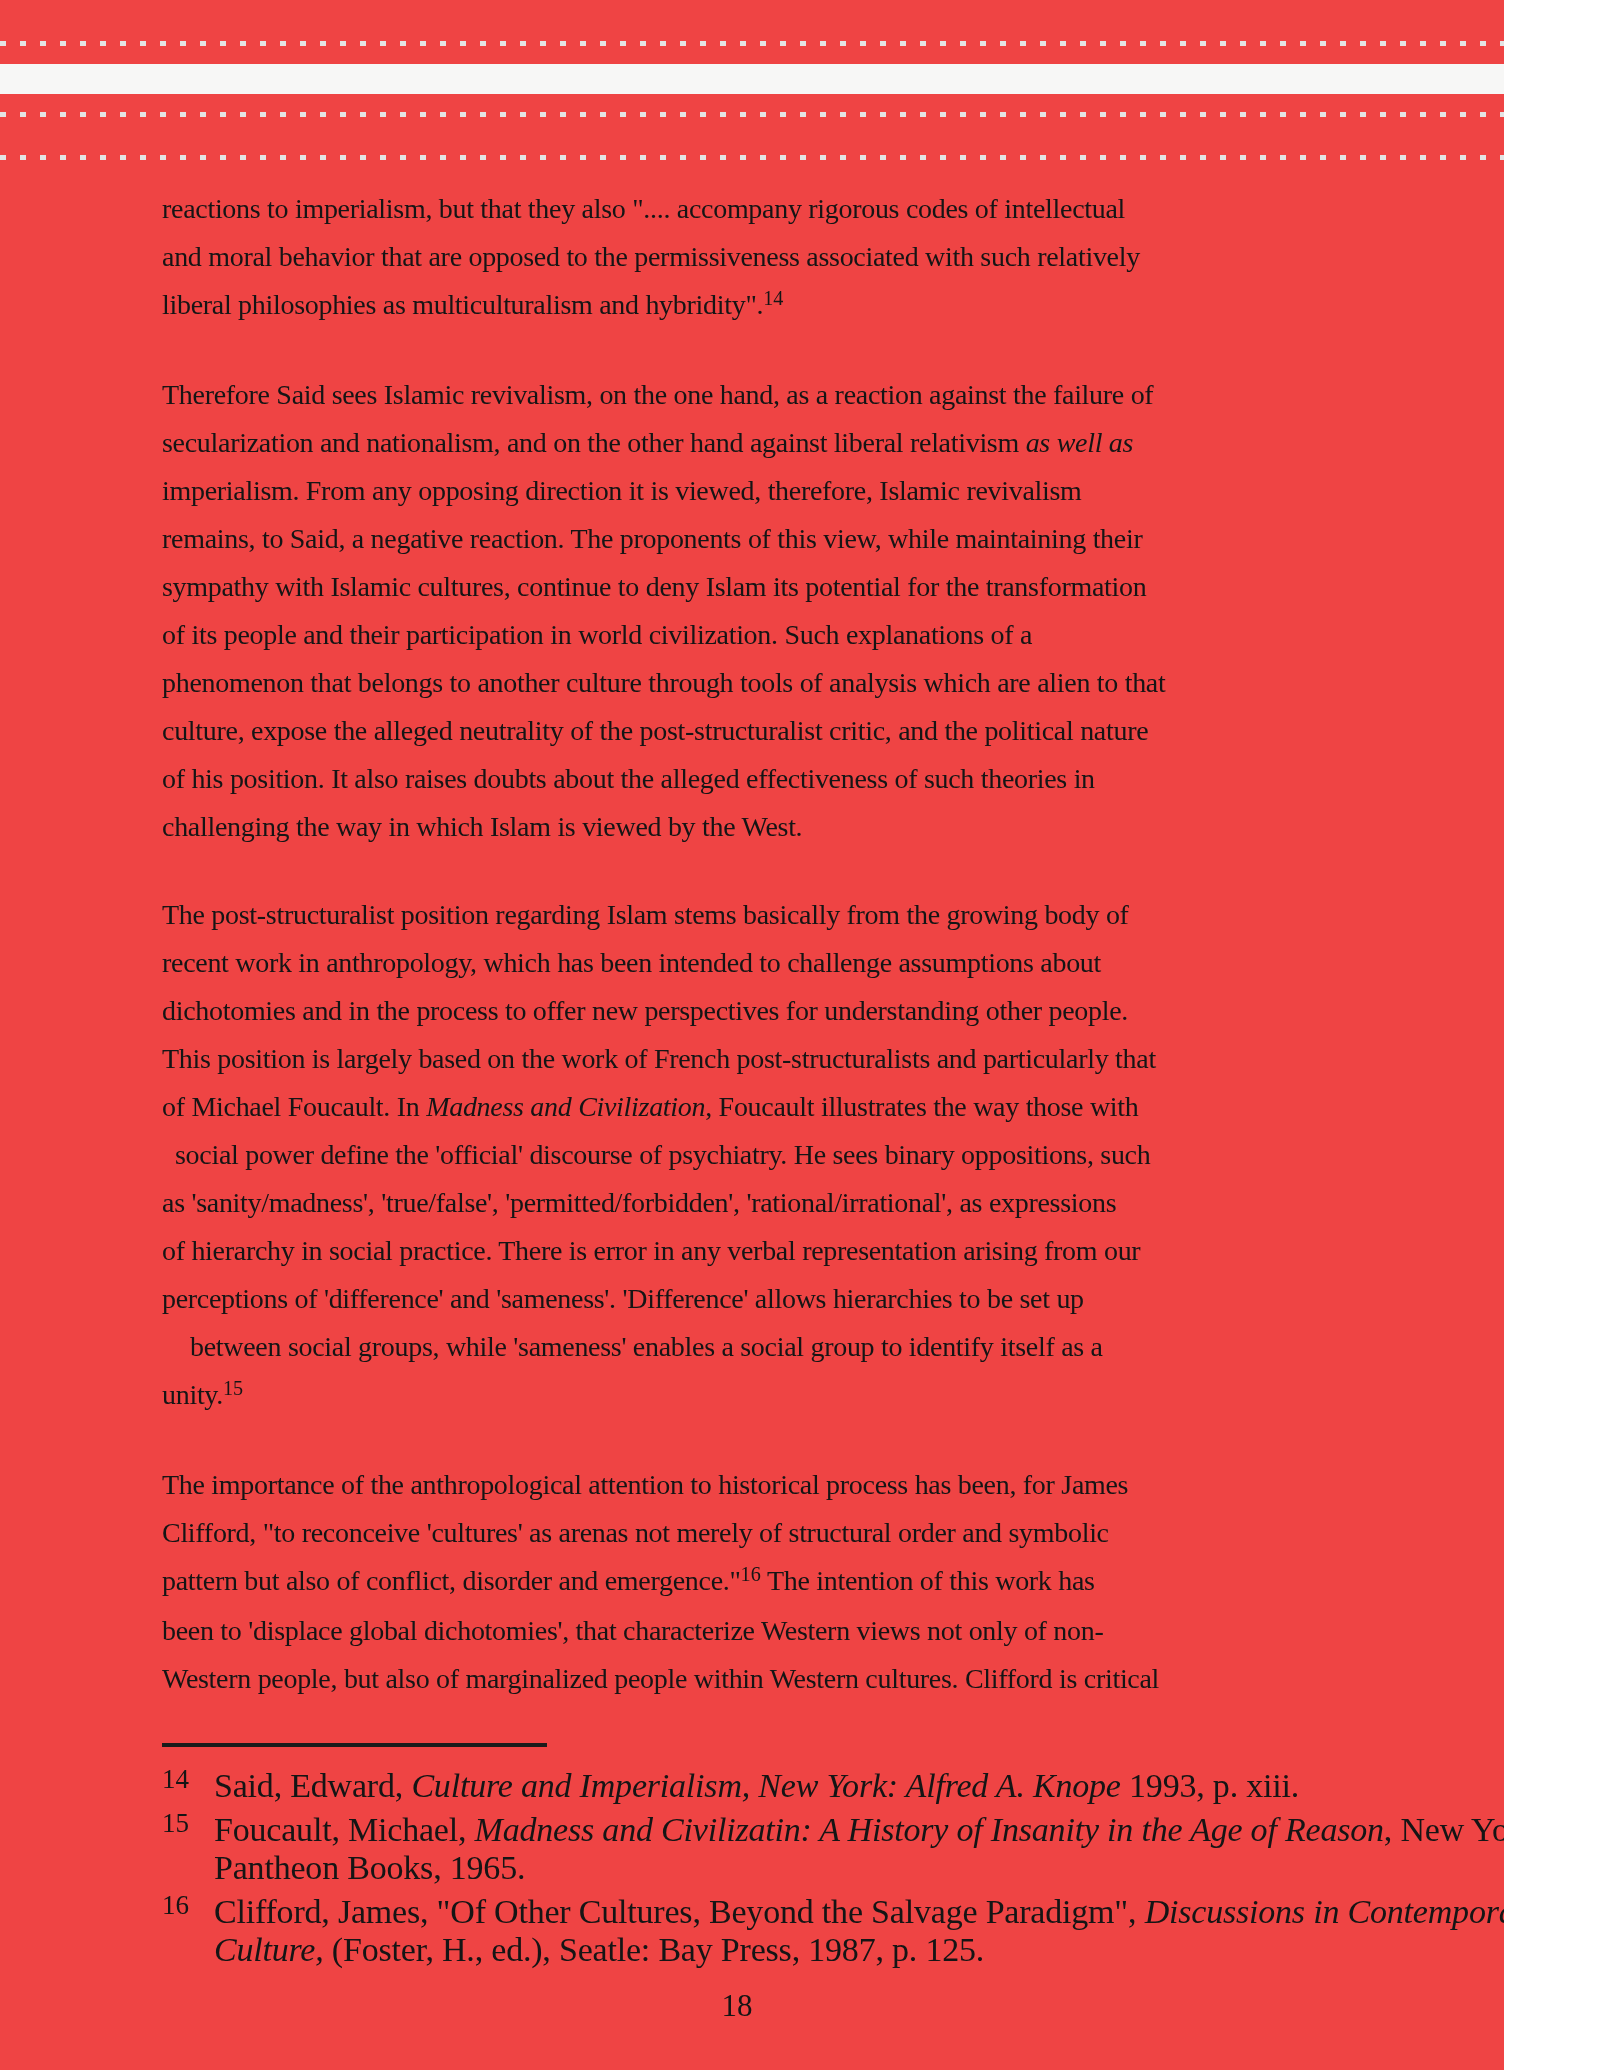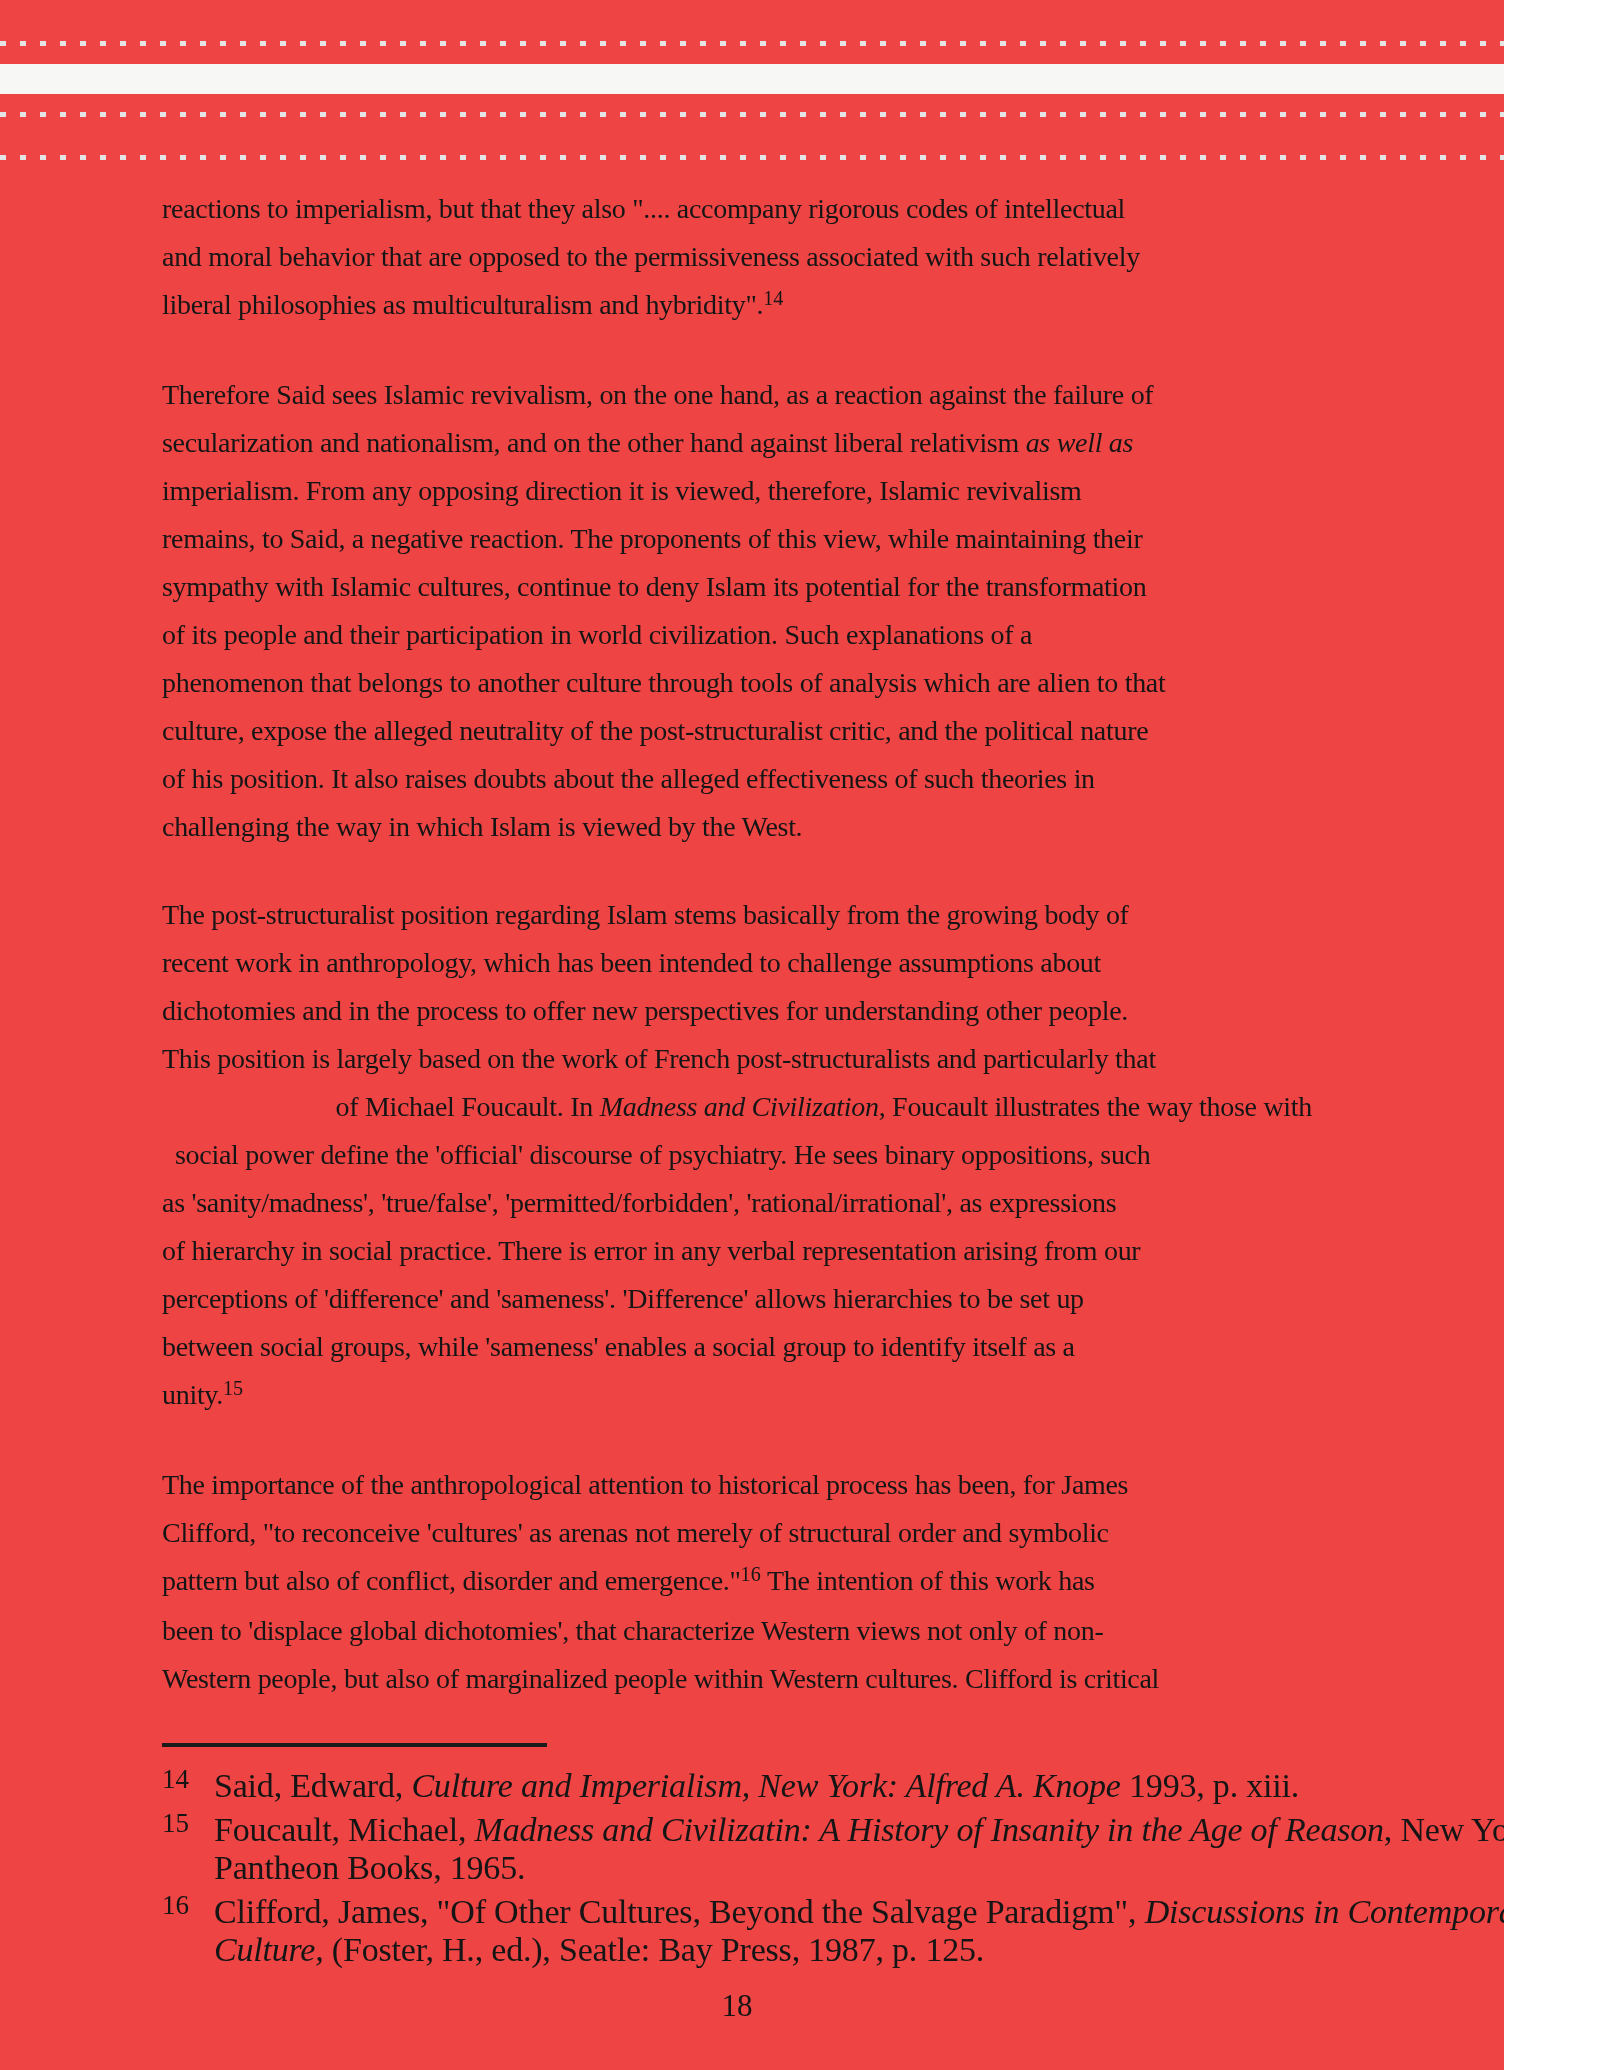--- a/index.html
+++ b/index.html
@@ -87,26 +87,26 @@
           <div class="line just" style="word-spacing: 0px;"><span>phenomenon that belongs to another culture through tools of analysis which are alien to that</span></div>
           <div class="line just" style="word-spacing: 0px;"><span>culture, expose the alleged neutrality of the post-structuralist critic, and the political nature</span></div>
           <div class="line just" style="word-spacing: 0px;"><span>of his position. It also raises doubts about the alleged effectiveness of such theories in</span></div>
           <div class="line"><span>challenging the way in which Islam is viewed by the West.</span></div>
         </div>
         <div class="para">
           <div class="line just" style="word-spacing: 0px;"><span>The post-structuralist position regarding Islam stems basically from the growing body of</span></div>
           <div class="line just" style="word-spacing: 0px;"><span>recent work in anthropology, which has been intended to challenge assumptions about</span></div>
           <div class="line just" style="word-spacing: 0px;"><span>dichotomies and in the process to offer new perspectives for understanding other people.</span></div>
           <div class="line just" style="word-spacing: 0px;"><span>This position is largely based on the work of French post-structuralists and particularly that</span></div>
-          <div class="line just" style="word-spacing: 0px; text-align: right;"><span>of Michael Foucault. In </span><span class="it">Madness and Civilization</span><span>, Foucault illustrates the way those with</span></div>
+          <div class="line just" style="word-spacing: 0px;"><span>of Michael Foucault. In </span><span class="it">Madness and Civilization</span><span>, Foucault illustrates the way those with</span></div>
           <div class="line just" style="word-spacing: 0px; margin-left: 13px;"><span>social power define the 'official' discourse of psychiatry. He sees binary oppositions, such</span></div>
           <div class="line just" style="word-spacing: 0px;"><span>as 'sanity/madness', 'true/false', 'permitted/forbidden', 'rational/irrational', as expressions</span></div>
           <div class="line just" style="word-spacing: 0px;"><span>of hierarchy in social practice. There is error in any verbal representation arising from our</span></div>
           <div class="line just" style="word-spacing: 0px;"><span>perceptions of 'difference' and 'sameness'. 'Difference' allows hierarchies to be set up</span></div>
-          <div class="line just" style="word-spacing: 0px;"><span>between social groups, while 'sameness' enables a social group to identify itself as a</span></div>
+          <div class="line just" style="word-spacing: 0px; margin-left: 28px;"><span>between social groups, while 'sameness' enables a social group to identify itself as a</span></div>
           <div class="line"><span>unity.</span><span class="sup">15</span></div>
         </div>
         <div class="para">
           <div class="line just" style="word-spacing: 0px;"><span>The importance of the anthropological attention to historical process has been, for James</span></div>
           <div class="line just" style="word-spacing: 0px;"><span>Clifford, "to reconceive 'cultures' as arenas not merely of structural order and symbolic</span></div>
           <div class="line just" style="word-spacing: 0px;"><span>pattern but also of conflict, disorder and emergence."</span><span class="sup">16</span><span> The intention of this work has</span></div>
           <div class="line just" style="word-spacing: 0px;"><span>been to 'displace global dichotomies', that characterize Western views not only of non-</span></div>
           <div class="line"><span>Western people, but also of marginalized people within Western cultures. Clifford is critical</span></div>
         </div>
       </div>

